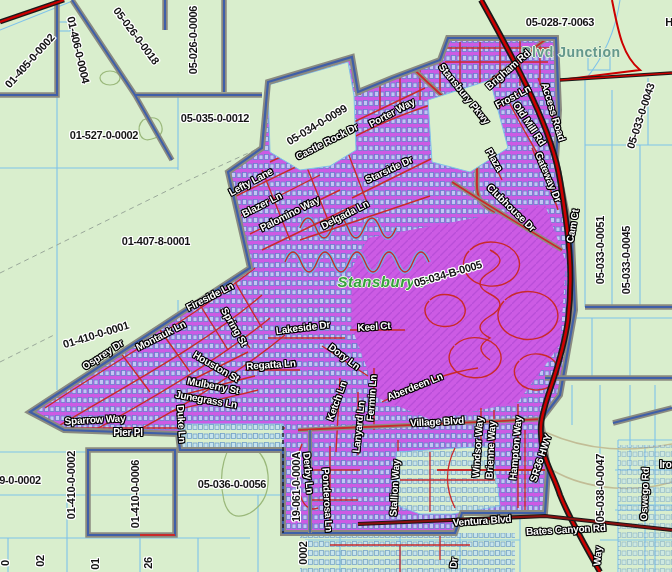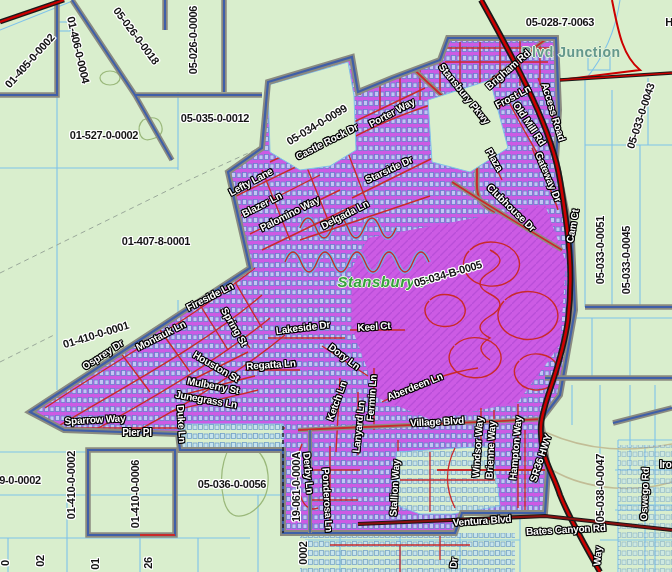--- a/index.html
+++ b/index.html
@@ -187,21 +187,21 @@
       <div class="lbl road" style="left: 161px; top: 336px; transform: translate(-50%, -50%) rotate(-27deg);">Montauk Ln</div>
       <div class="lbl road" style="left: 234px; top: 327px; transform: translate(-50%, -50%) rotate(60deg);">Spring St</div>
       <div class="lbl road" style="left: 303px; top: 328px; transform: translate(-50%, -50%) rotate(-7deg);">Lakeside Dr</div>
       <div class="lbl road" style="left: 374px; top: 327px; transform: translate(-50%, -50%) rotate(-4deg);">Keel Ct</div>
       <div class="lbl road" style="left: 344px; top: 357px; transform: translate(-50%, -50%) rotate(37deg);">Dory Ln</div>
       <div class="lbl road" style="left: 216px; top: 367px; transform: translate(-50%, -50%) rotate(30deg);">Houston St</div>
       <div class="lbl road" style="left: 271px; top: 365px; transform: translate(-50%, -50%) rotate(-4deg);">Regatta Ln</div>
       <div class="lbl road" style="left: 213px; top: 386px; transform: translate(-50%, -50%) rotate(11deg);">Mulberry St</div>
       <div class="lbl road" style="left: 206px; top: 400px; transform: translate(-50%, -50%) rotate(10deg);">Junegrass Ln</div>
       <div class="lbl road" style="left: 95px; top: 420px; transform: translate(-50%, -50%) rotate(-3deg);">Sparrow Way</div>
-      <div class="lbl road" style="left: 137px; top: 433px; transform: translate(-50%, -50%) rotate(0deg);">Pier Pl</div>
+      <div class="lbl road" style="left: 128px; top: 433px; transform: translate(-50%, -50%) rotate(0deg);">Pier Pl</div>
       <div class="lbl road" style="left: 181px; top: 424px; transform: translate(-50%, -50%) rotate(87deg);">Duke Ln</div>
       <div class="lbl road" style="left: 337px; top: 401px; transform: translate(-50%, -50%) rotate(-70deg);">Ketch Ln</div>
       <div class="lbl road" style="left: 372px; top: 398px; transform: translate(-50%, -50%) rotate(-86deg);">Fermin Ln</div>
       <div class="lbl road" style="left: 359px; top: 427px; transform: translate(-50%, -50%) rotate(-84deg);">Lanyard Ln</div>
       <div class="lbl road" style="left: 415px; top: 387px; transform: translate(-50%, -50%) rotate(-22deg);">Aberdeen Ln</div>
       <div class="lbl road" style="left: 437px; top: 422px; transform: translate(-50%, -50%) rotate(-3deg);">Village Blvd</div>
       <div class="lbl road" style="left: 478px; top: 447px; transform: translate(-50%, -50%) rotate(-86deg);">Windsor Way</div>
       <div class="lbl road" style="left: 491px; top: 450px; transform: translate(-50%, -50%) rotate(-87deg);">Brienne Way</div>
       <div class="lbl road" style="left: 516px; top: 448px; transform: translate(-50%, -50%) rotate(-85deg);">Hampton Way</div>
       <div class="lbl road" style="left: 395px; top: 488px; transform: translate(-50%, -50%) rotate(-87deg);">Stallion Way</div>

